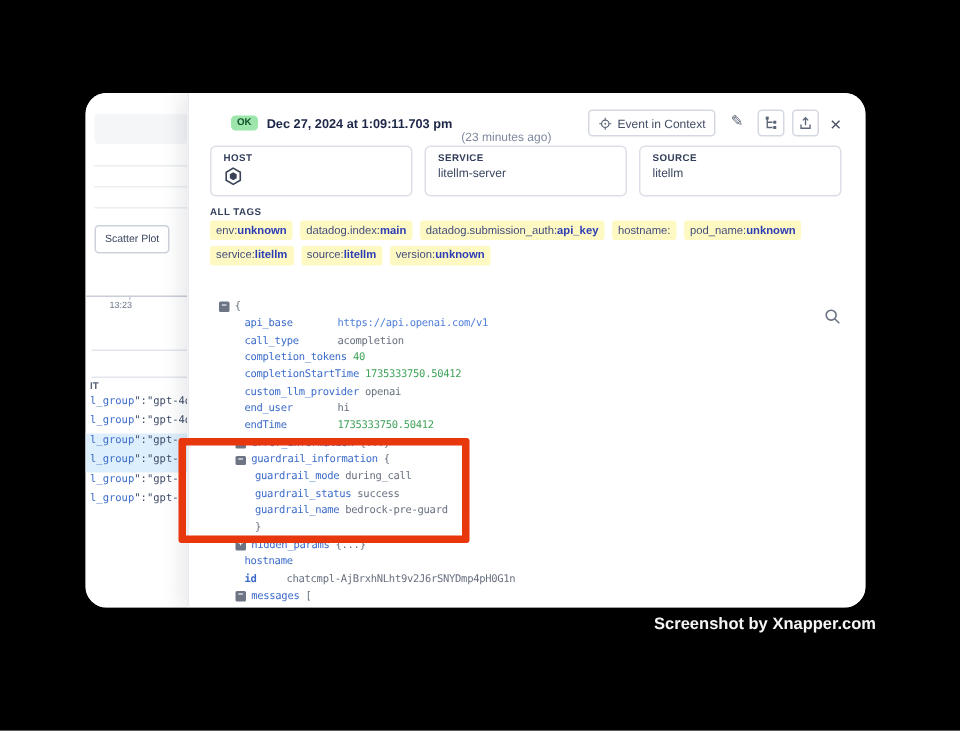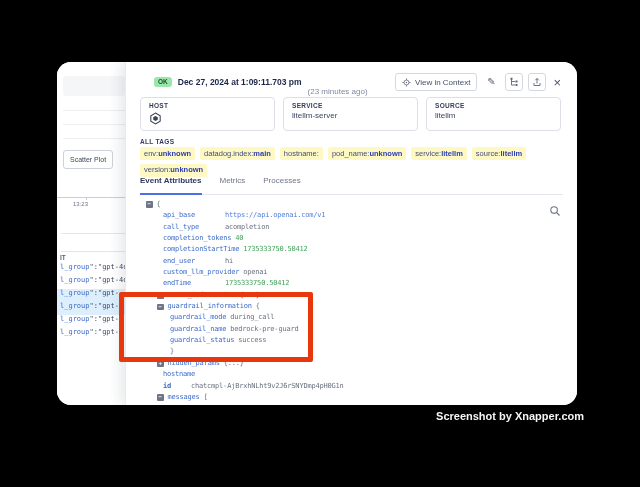--- a/index.html
+++ b/index.html
@@ -130,21 +130,21 @@
         <span class="ok-badge">OK</span>
         <span class="ts">Dec 27, 2024 at 1:09:11.703 pm</span>
         <span class="ago">(23 minutes ago)</span>
         <div class="actions">
           <button class="btn">
             <svg width="9" height="9" viewBox="0 0 20 20">
               <circle cx="10" cy="10" r="5.5" fill="none" stroke="#5b6575" stroke-width="1.8"></circle>
               <circle cx="10" cy="10" r="1.4" fill="#5b6575"></circle>
               <path d="M10 1v3M10 16v3M1 10h3M16 10h3" stroke="#5b6575" stroke-width="1.8"></path>
             </svg>
-            <span>View in Context</span>
+            <span>Event in Context</span>
           </button>
           <button class="btn borderless icon-only">
             <span class="icon-glyph">✎</span>
           </button>
           <button class="btn icon-only">
             <svg width="10" height="10" viewBox="0 0 20 20">
               <path d="M5 3v13h7M5 9h7" fill="none" stroke="#5b6575" stroke-width="1.8"></path>
               <rect x="3" y="1.5" width="4" height="4" fill="#5b6575"></rect>
               <rect x="13" y="7" width="4" height="4" fill="#5b6575"></rect>
               <rect x="13" y="14" width="4" height="4" fill="#5b6575"></rect>
@@ -175,32 +175,28 @@
           <div class="card">
             <div class="card-label">SOURCE</div>
             <div class="card-value">litellm</div>
           </div>
         </div>
 
       <div class="tags-label">ALL TAGS</div>
       <div class="tags" id="tags">
           <span class="tag">env:<b>unknown</b></span>
           <span class="tag">datadog.index:<b>main</b></span>
+          <span class="tag">datadog.submission_auth:<b>api_key</b></span>
           <span class="tag">hostname:<b></b></span>
           <span class="tag">pod_name:<b>unknown</b></span>
           <span class="tag">service:<b>litellm</b></span>
           <span class="tag">source:<b>litellm</b></span>
           <span class="tag">version:<b>unknown</b></span>
         </div>
 
-      <div class="tabs" id="tabs">
-          <div class="tab active">Event Attributes</div>
-          <div class="tab">Metrics</div>
-          <div class="tab">Processes</div>
-        </div>
 
       <div class="json-area">
         <svg class="search-icon" viewBox="0 0 20 20">
           <circle cx="8.5" cy="8.5" r="5.5" fill="none" stroke="#6a7383" stroke-width="1.8"></circle>
           <path d="M12.8 12.8L17.5 17.5" stroke="#6a7383" stroke-width="1.8"></path>
         </svg>
         <div class="json-rows" id="json-rows">
             <div class="jrow lvl1">
               <span class="toggle">−</span>
               <span class="jbrace">{</span>
@@ -215,52 +211,52 @@
             </div>
             <div class="jrow kv lvl2k">
               <span class="jkey">completion_tokens</span>
               <span class="jval num">40</span>
             </div>
             <div class="jrow kv lvl2k">
               <span class="jkey">completionStartTime</span>
               <span class="jval num">1735333750.50412</span>
             </div>
             <div class="jrow kv lvl2k">
+              <span class="jkey">custom_llm_provider</span>
+              <span class="jval str">openai</span>
+            </div>
+            <div class="jrow kv lvl2k">
               <span class="jkey">end_user</span>
               <span class="jval str">hi</span>
-            </div>
-            <div class="jrow kv lvl2k">
-              <span class="jkey">custom_llm_provider</span>
-              <span class="jval str">openai</span>
             </div>
             <div class="jrow kv lvl2k">
               <span class="jkey">endTime</span>
               <span class="jval num">1735333750.50412</span>
             </div>
             <div class="jrow lvl2">
               <span class="toggle">+</span>
               <span class="jkey">error_information</span>
               <span class="jbrace" style="white-space: pre;"> {...}</span>
             </div>
             <div class="jrow lvl2">
               <span class="toggle">−</span>
               <span class="jkey">guardrail_information</span>
               <span class="jbrace" style="white-space: pre;"> {</span>
             </div>
             <div class="jrow kv lvl3 nested">
               <span class="jkey">guardrail_mode</span>
               <span class="jval str">during_call</span>
             </div>
             <div class="jrow kv lvl3 nested">
+              <span class="jkey">guardrail_status</span>
+              <span class="jval str">success</span>
+            </div>
+            <div class="jrow kv lvl3 nested">
               <span class="jkey">guardrail_name</span>
               <span class="jval str">bedrock-pre-guard</span>
-            </div>
-            <div class="jrow kv lvl3 nested">
-              <span class="jkey">guardrail_status</span>
-              <span class="jval str">success</span>
             </div>
             <div class="jrow lvl3">
               <span class="jbrace">}</span>
             </div>
             <div class="jrow lvl2">
               <span class="toggle">+</span>
               <span class="jkey">hidden_params</span>
               <span class="jbrace" style="white-space: pre;"> {...}</span>
             </div>
             <div class="jrow kv lvl2k">

